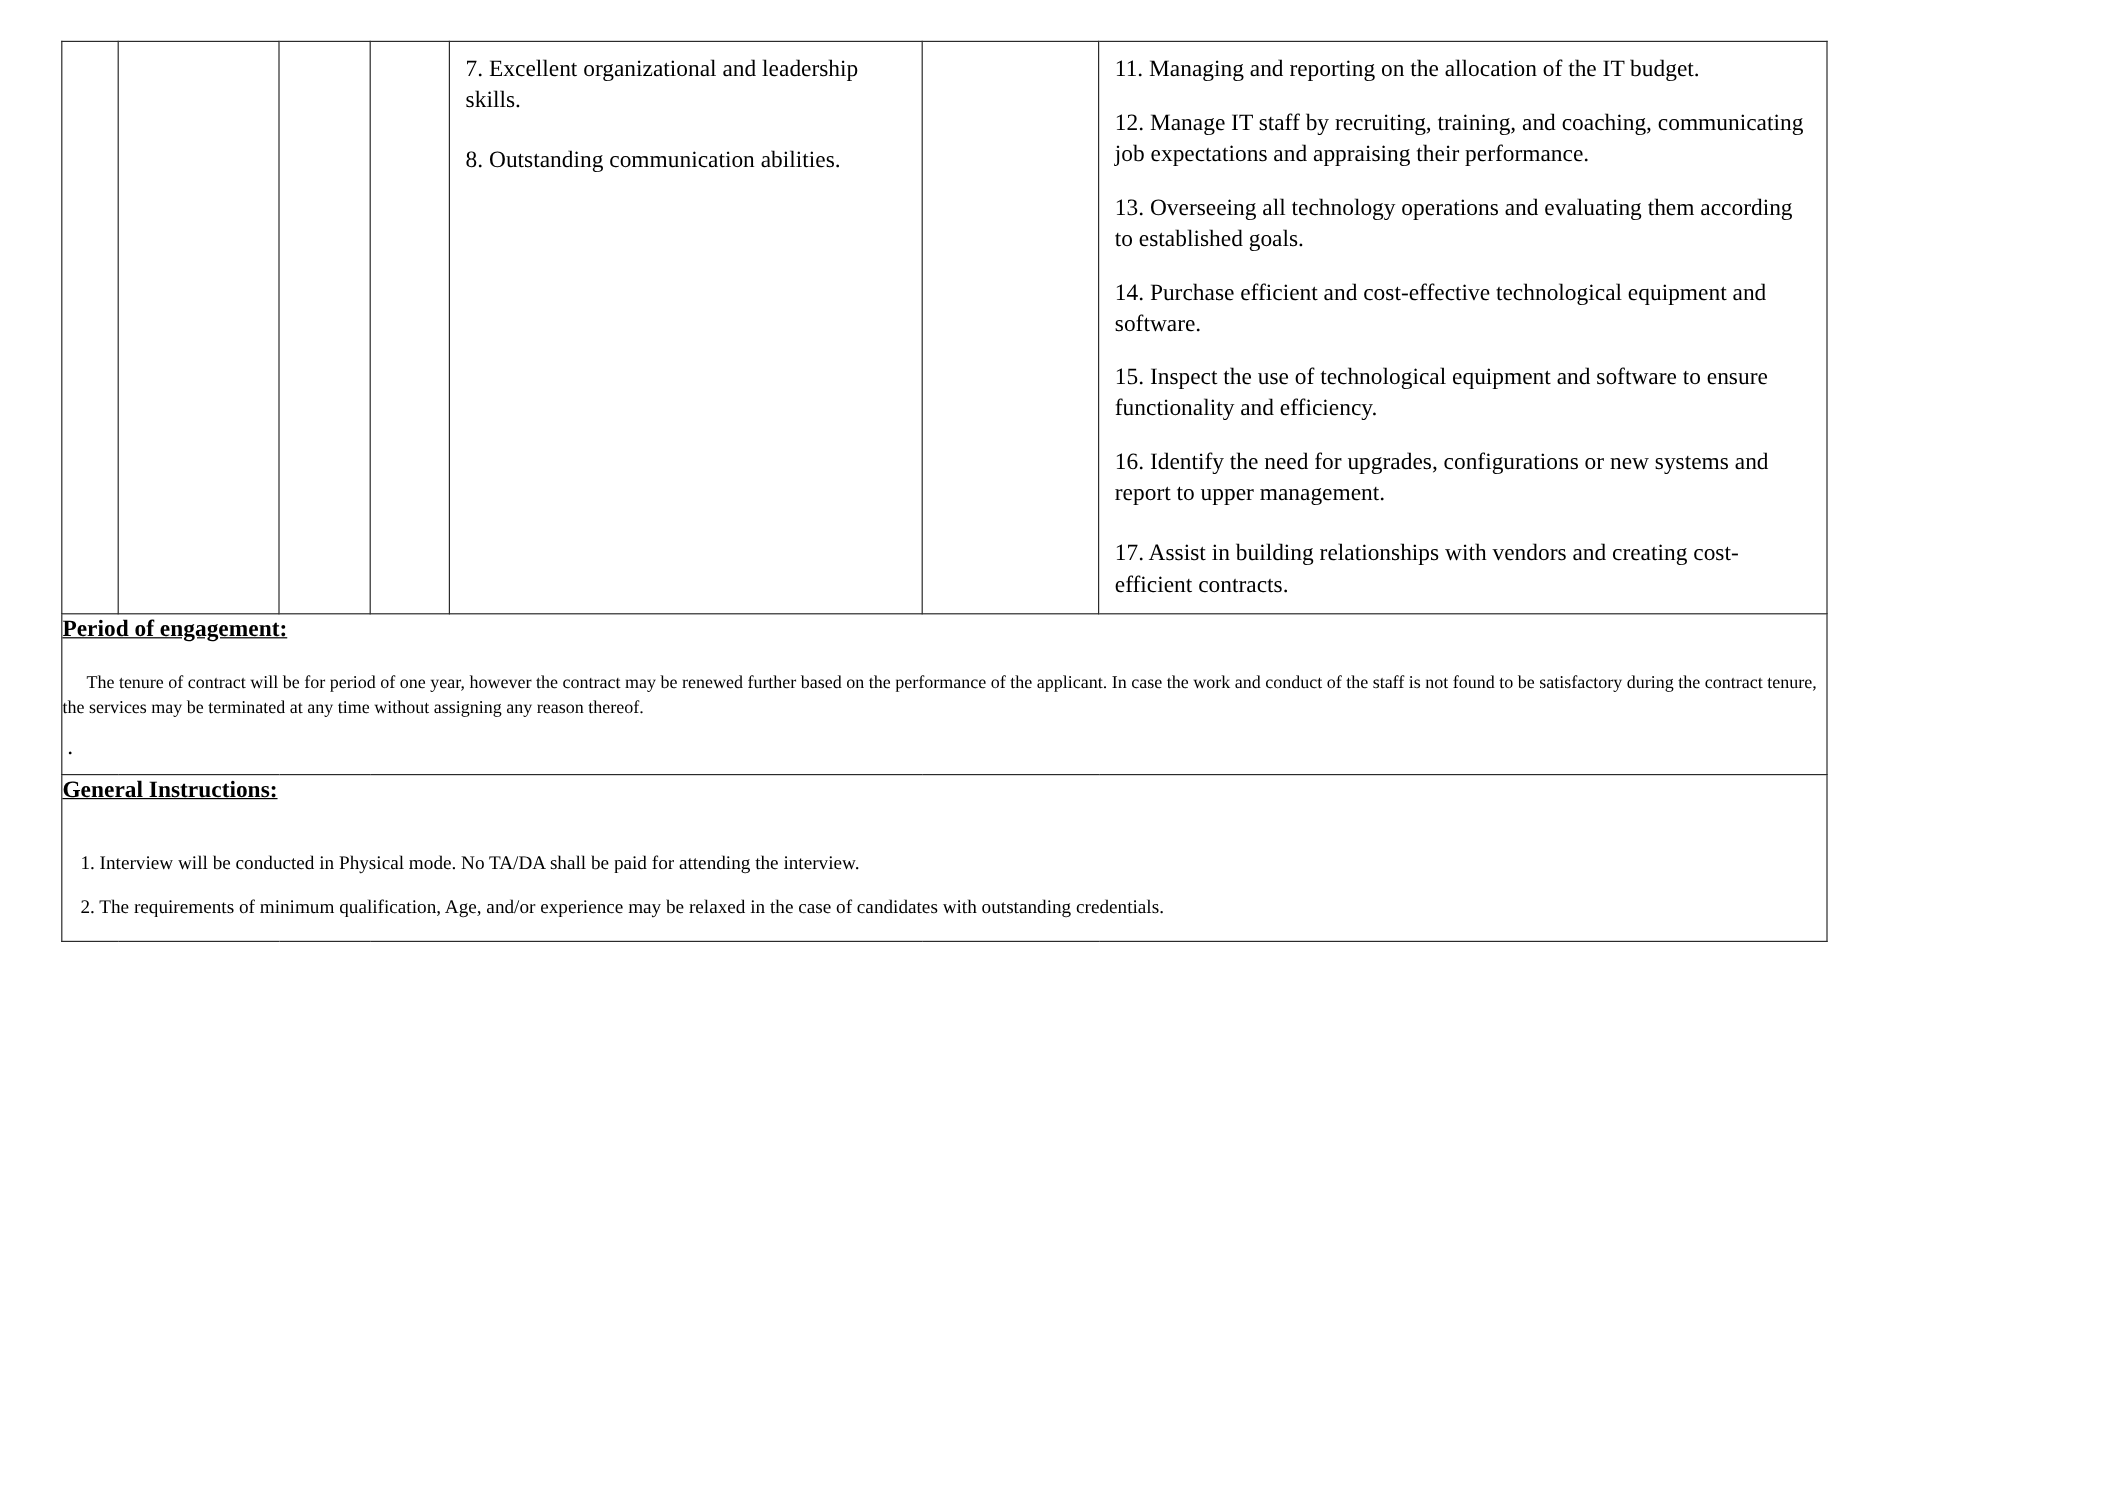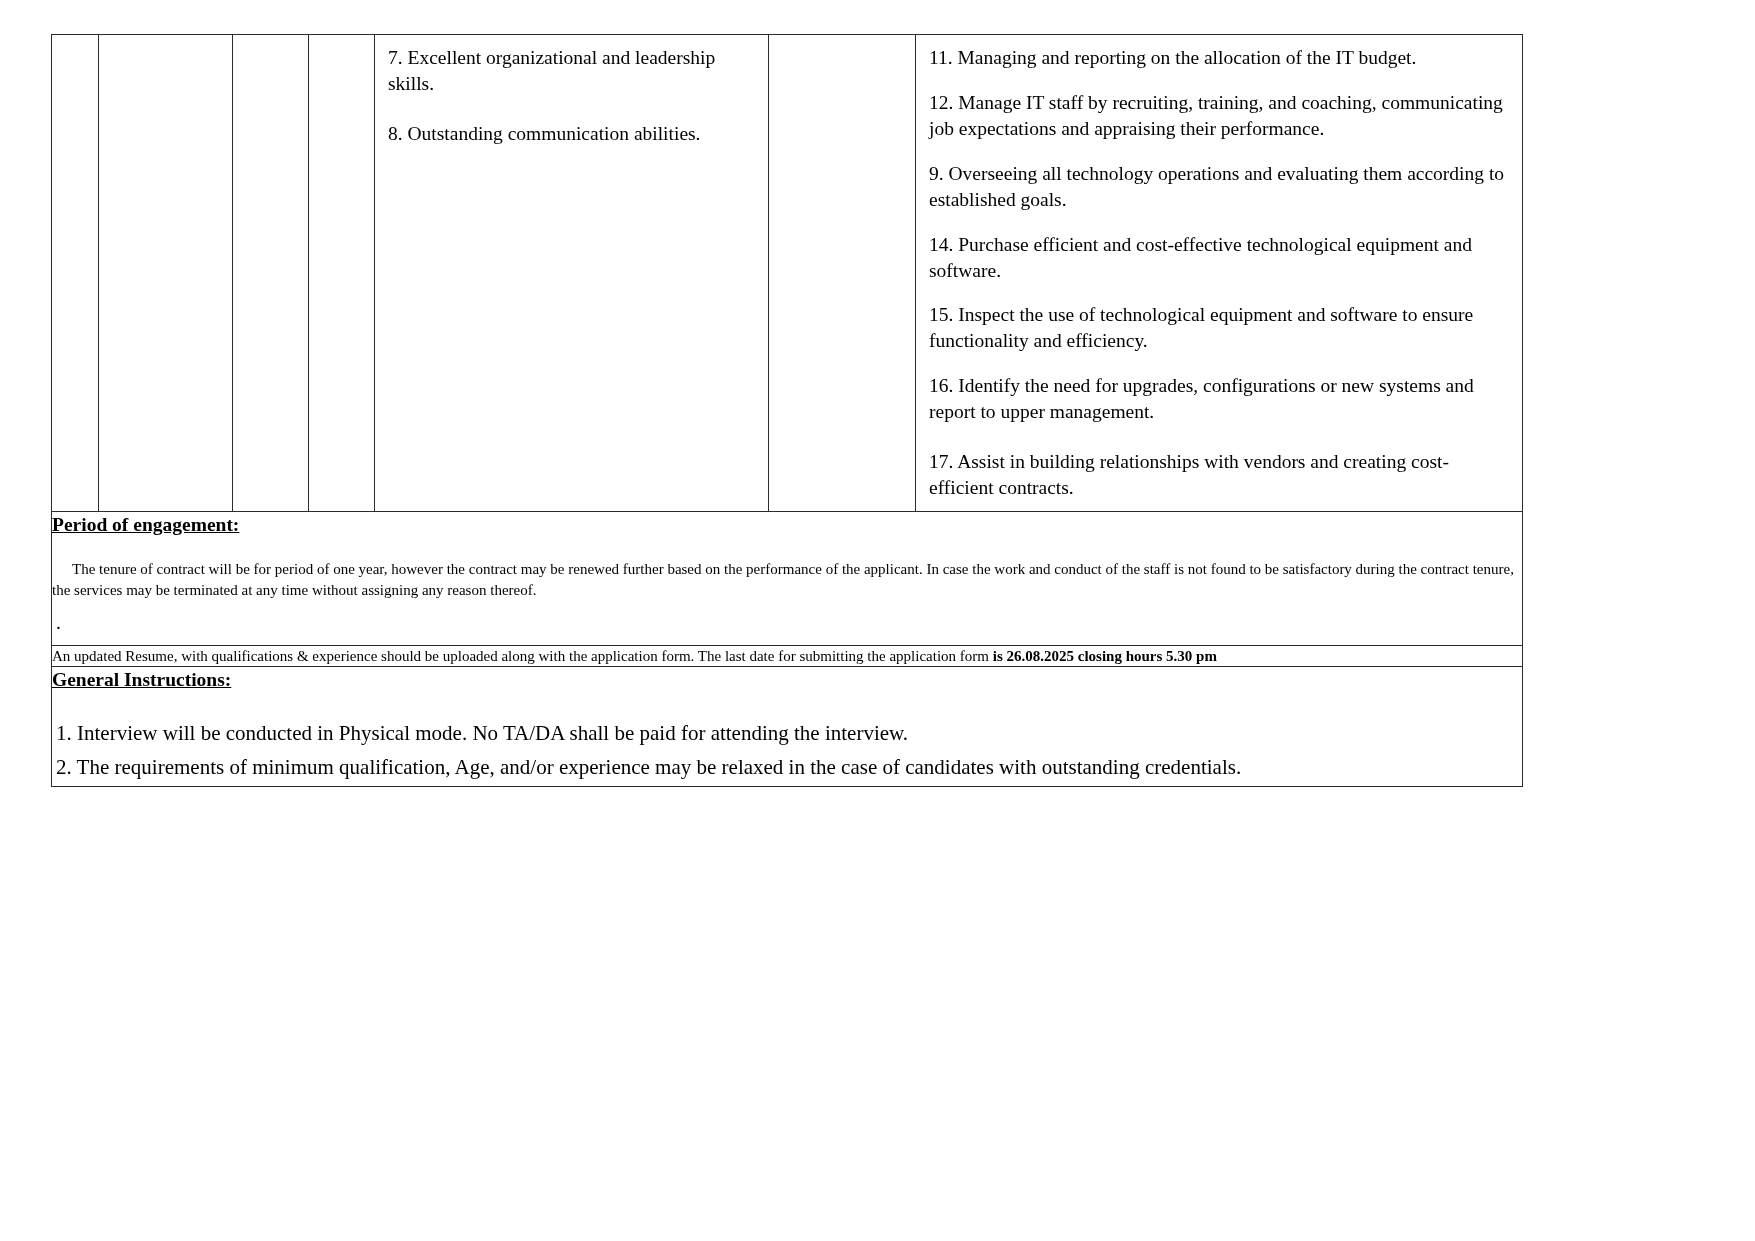--- a/index.html
+++ b/index.html
@@ -102,23 +102,23 @@
   a.link, .link {
     color: #1f4e9c;
     text-decoration: underline;
     font-size: 19.5px;
     word-break: break-all;
   }
 
   .bold { font-weight: bold; }
 
   .instr-line {
-    font-size: 21px;
+    font-size: 16px;
     line-height: 1.42;
-    margin: 4px;
+    margin: 15px;
   }
 </style>
 </head>
 <body>
 
 <div class="page">
 
   <table class="doc-table">
     <tbody>
 
@@ -134,46 +134,41 @@
             <p class="item">8. Outstanding communication abilities.</p>
           </div>
         </td>
 
         <td class="c6"></td>
 
         <td class="c7">
           <div class="cell-pad txt">
             <p class="item">11. Managing and reporting on the allocation of the IT budget.</p>
             <p class="item">12. Manage IT staff by recruiting, training, and coaching, communicating job expectations   and appraising their performance.</p>
-            <p class="item">9. Overseeing all technology operations and evaluating them according to established goals.</p>
+            <p class="item">13. Overseeing all technology operations and evaluating them according to established goals.</p>
             <p class="item">14. Purchase efficient and cost-effective technological equipment and software.</p>
             <p class="item">15. Inspect the use of technological equipment and software to ensure functionality and efficiency.</p>
             <p class="item">16. Identify the need for upgrades, configurations or new systems and report to upper management.</p>
             <p class="item">17. Assist in building relationships with vendors and creating cost-efficient contracts.</p>
           </div>
         </td>
       </tr>
 
       <tr>
         <td colspan="7" class="section-cell">
           <p class="heading">Period of engagement:</p>
           <div class="spacer-md"></div>
           <p class="para indent">The tenure of contract will be for period of one year, however the contract may be renewed further based on the performance of the applicant. In case the work and conduct of the staff is not found to be satisfactory during the contract tenure, the services may be terminated at any time without assigning any reason thereof.</p>
           <div class="spacer-xs"></div>
           <p class="dot-line">.</p>
           <div class="spacer-xs"></div>
         </td>
       </tr>
 
 
-      <tr>
-        <td colspan="7" class="section-cell">
-          <p class="para"><span>An updated Resume, with qualifications &amp; experience should be uploaded along with the application form. The last date for submitting the application form </span><span class="bold">is 26.08.2025 closing hours 5.30 pm</span></p>
-        </td>
-      </tr>
 
       <tr>
         <td colspan="7" class="section-cell">
           <p class="heading">General Instructions:</p>
           <div class="spacer-md"></div>
           <p class="instr-line">1.  Interview will be conducted in Physical mode.  No TA/DA shall be paid for attending the interview.</p>
           <p class="instr-line">2. The requirements of minimum qualification, Age, and/or experience may be relaxed in the case of candidates with outstanding credentials.</p>
         </td>
       </tr>
 

